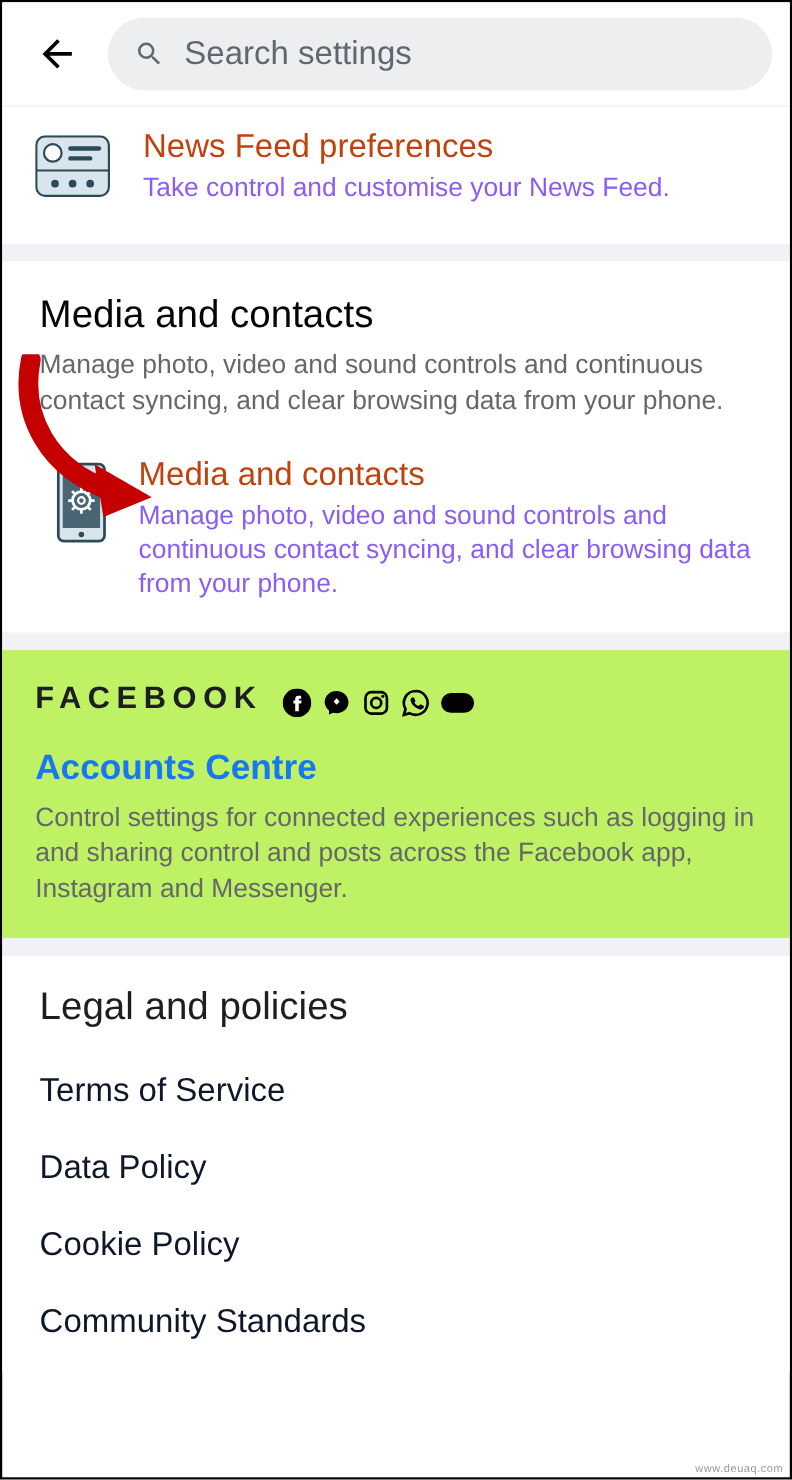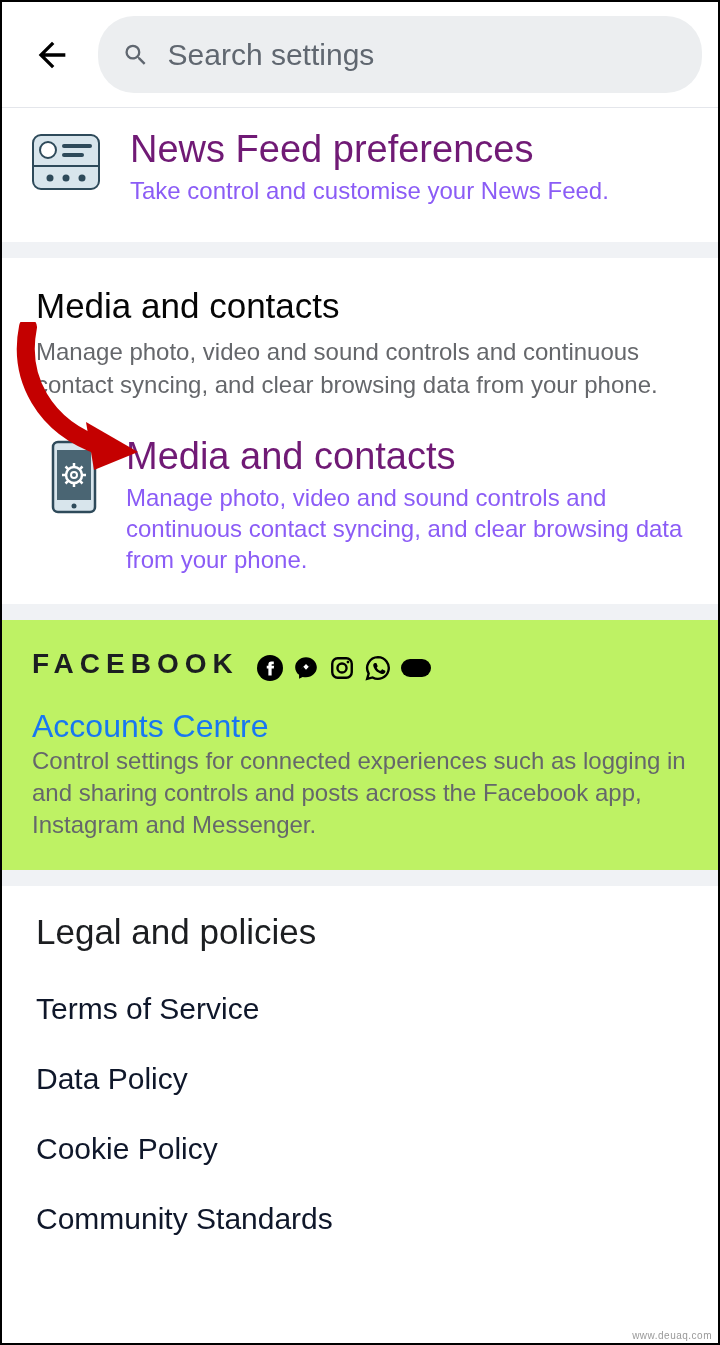--- a/index.html
+++ b/index.html
@@ -28,21 +28,21 @@
     justify-content: center;
     width: 44px;
     height: 44px;
   }
   .search-bar {
     flex: 1;
     display: flex;
     align-items: center;
     background: #eceef0;
     border-radius: 36px;
-    height: 77px;
+    height: 66px;
     padding: 0 24px;
     gap: 18px;
   }
   .search-bar input {
     border: none;
     background: transparent;
     font-size: 30px;
     color: #606770;
     outline: none;
     width: 100%;
@@ -65,23 +65,23 @@
     width: 68px;
     height: 60px;
     flex-shrink: 0;
     display: flex;
     align-items: center;
     justify-content: center;
     margin-top: 4px;
   }
   .list-item .txt { flex: 1; }
   .item-title {
-    font-size: 38px;
+    font-size: 30px;
     font-weight: 500;
-    color: #701a75;
+    color: #c2410c;
     margin-bottom: 4px;
   }
   .item-desc {
     font-size: 24px;
     color: #8b5cf6;
     line-height: 1.3;
   }
 
   .section-head { padding: 28px 34px 10px 34px; }
   .section-title {
@@ -114,21 +114,22 @@
     display: inline-flex;
     align-items: center;
     gap: 10px;
     margin-left: 14px;
     vertical-align: middle;
   }
   .brand-icons svg, .brand-icons .pill { display: block; }
   .accounts-link {
     color: #1877f2;
     font-size: 32px;
-    font-weight: 400;
+    font-weight: 700;
+    margin-bottom: 12px;
   }
   .accounts-desc {
     font-size: 24px;
     color: #65676b;
     line-height: 1.35;
   }
 
   
   .legal-section { background: #fff; padding: 26px 21px 10px 34px; }
   .legal-title {
@@ -258,21 +259,21 @@
           <circle cx="17.5" cy="6.5" r="1.3" fill="#000" stroke="none"></circle>
         </svg>
       <svg width="26" height="26" viewBox="0 0 24 24" fill="none" stroke="#000" stroke-width="2.2">
           <path d="M12 2a10 10 0 00-8.6 15.1L2 22l5-1.3A10 10 0 1012 2z"></path>
           <path d="M8.5 8c.3-.6.6-.6.9-.6h.6c.2 0 .5 0 .7.5s.8 2 .9 2.1c.1.2.1.4 0 .6s-.2.3-.4.5c-.2.2-.4.4-.2.8s.9 1.5 2 2.1c1 .6 1.4.5 1.7.4s.7-.8.9-1c.2-.3.4-.2.7-.1s1.7.8 2 1c.3.1.5.2.5.4s.1 1-.4 1.6-1.7 1.2-2.4 1.2c-.6 0-1.3 0-4-1.6s-3.4-3.7-3.6-4-.8-1.6-.8-2.4.6-1.5.9-1.8z" fill="#000" stroke="none"></path>
         </svg>
       <span class="pill"></span>
     </span>
   </div>
   <div class="accounts-link">Accounts Centre</div>
-  <div class="accounts-desc">Control settings for connected experiences such as logging in and sharing controls and posts across the Facebook app, Instagram and Messenger.</div>
+  <div class="accounts-desc">Control settings for connected experiences such as logging in and sharing control and posts across the Facebook app, Instagram and Messenger.</div>
 </div>
 
 <div class="gap"></div>
 
 <div class="legal-section">
   <div class="legal-title">Legal and policies</div>
   <div class="legal-item">Terms of Service</div>
   <div class="legal-item">Data Policy</div>
   <div class="legal-item">Cookie Policy</div>
   <div class="legal-item">Community Standards</div>

